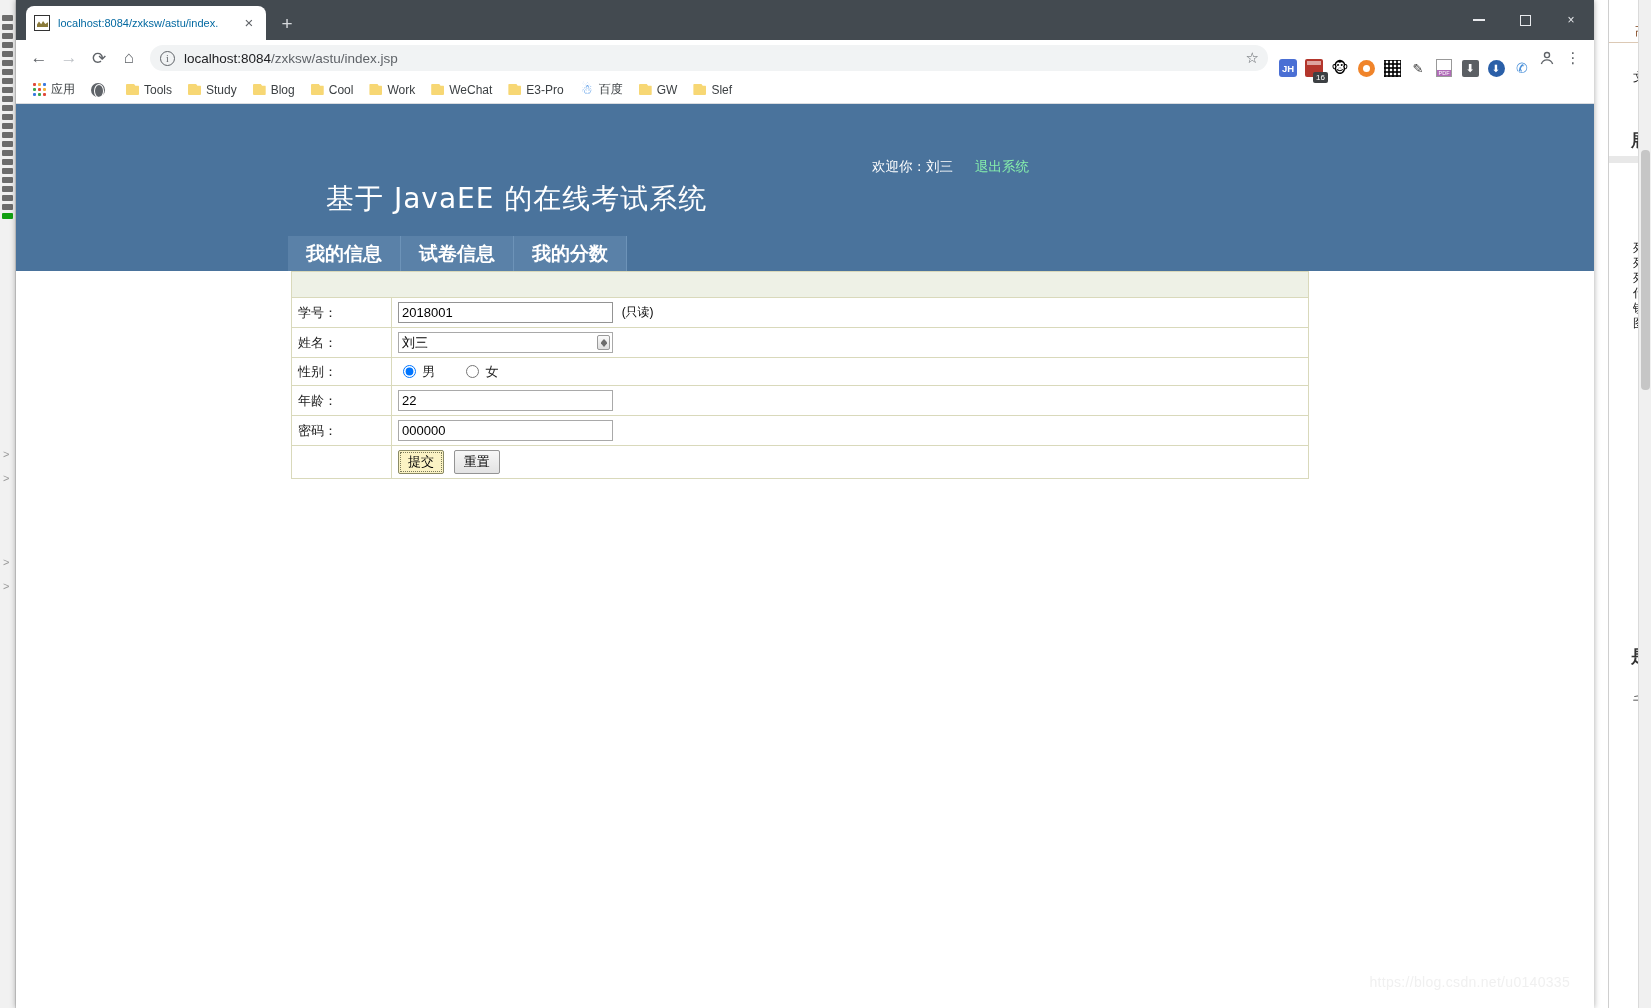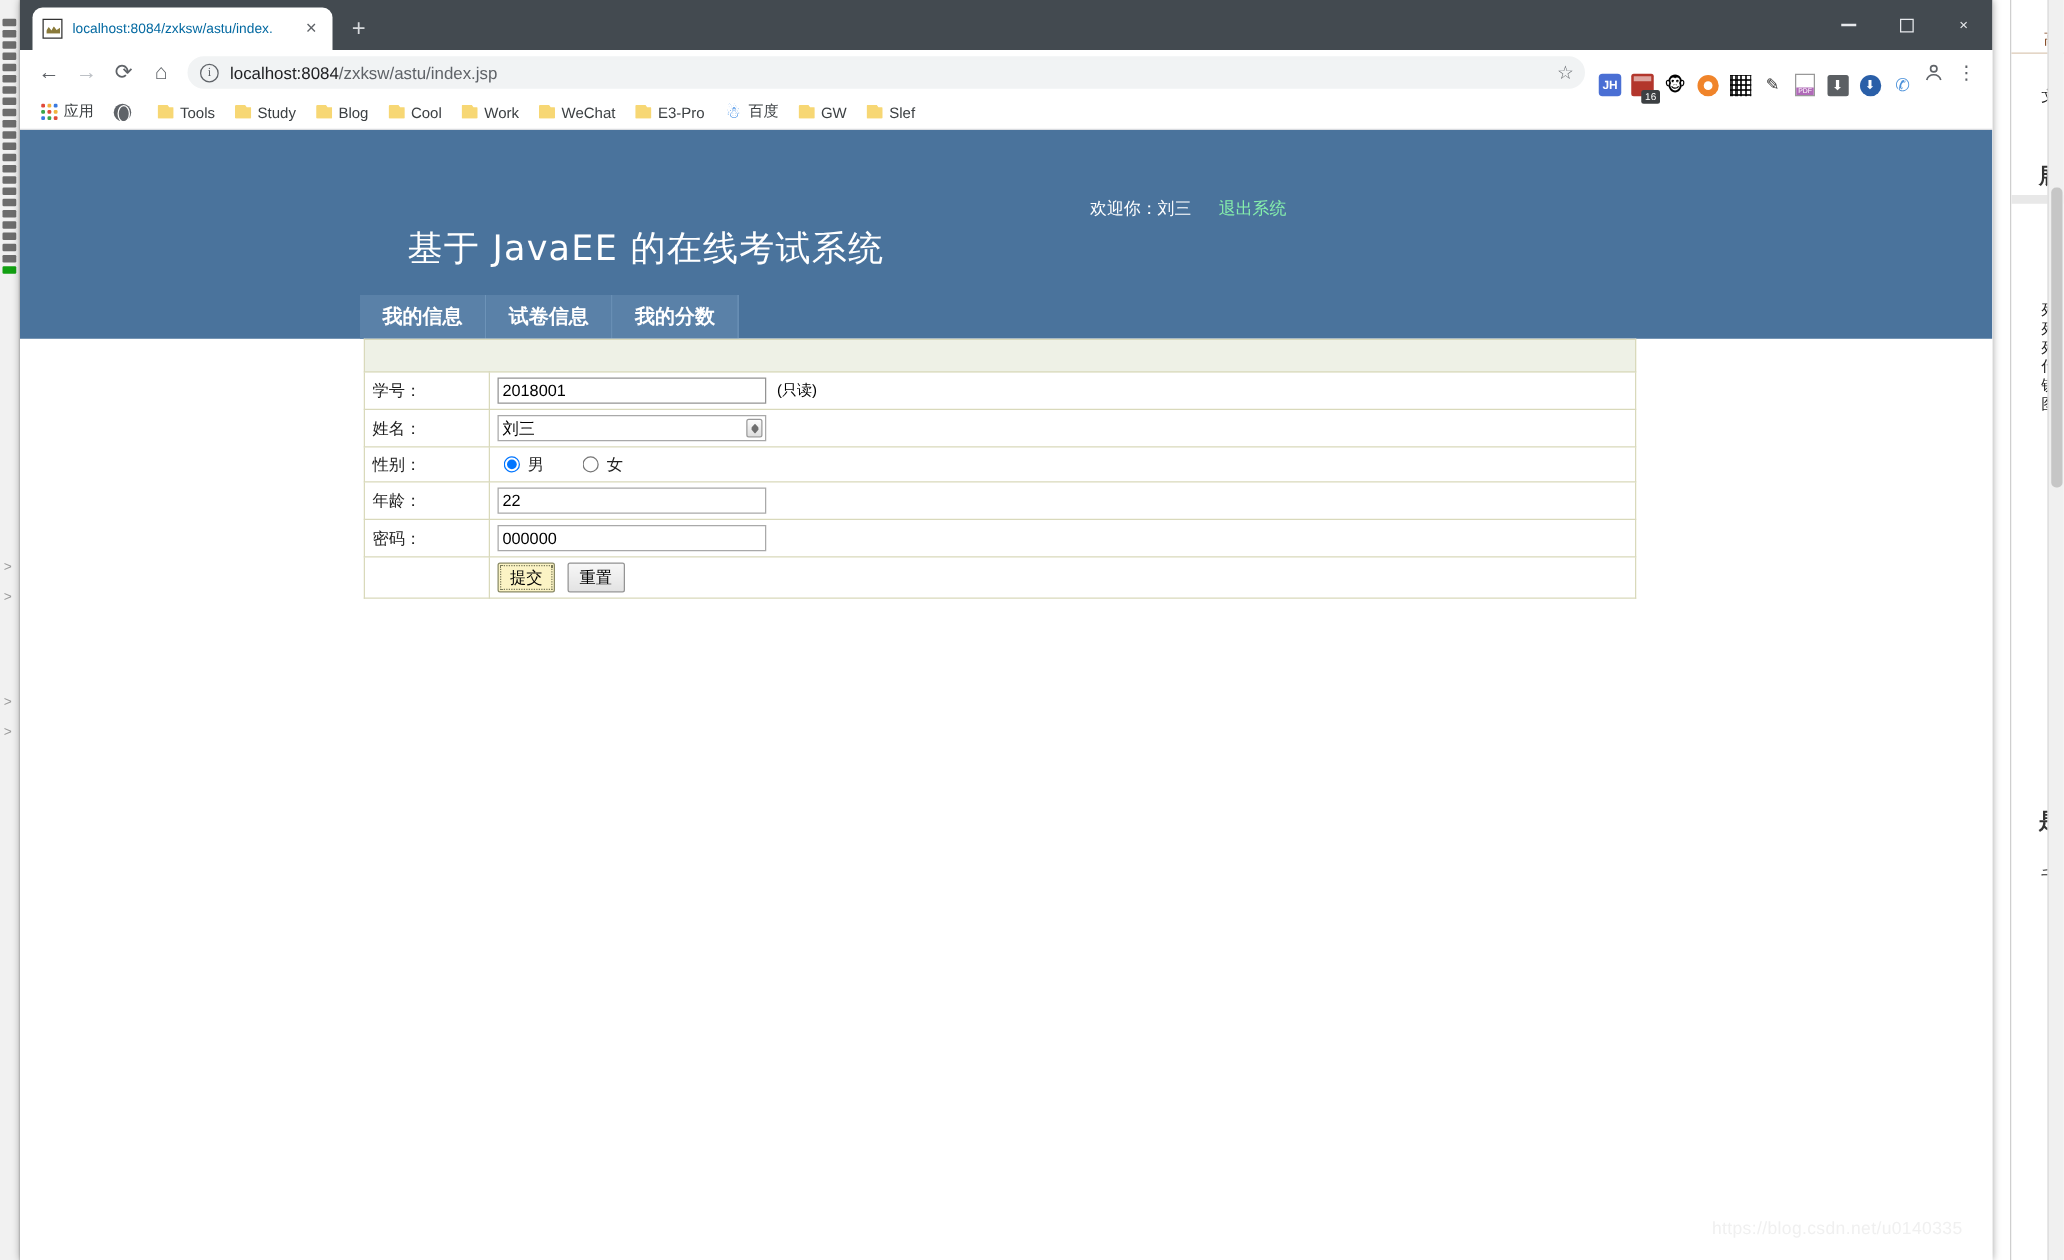--- a/index.html
+++ b/index.html
@@ -223,21 +223,21 @@
     display: flex; align-items: center; gap: 22px;
   }
   .logout-link { color: #86efac; text-decoration: none; cursor: pointer; }
 
   .navbar {
     position: absolute; left: 0; top: 132px; width: 100%; height: 35px;
     background: #4a739c;
   }
   .navtabs { display: flex; margin-left: 272px; }
   .navtab {
-    padding: 9px 18px; font-size: 16px; color: #ffffff;
+    padding: 9px 18px; font-size: 19px; color: #ffffff;
     font-weight: bold; background: #5a81a8; cursor: pointer;
     border-right: 1px solid #6d93b8; line-height: 17px;
   }
   .navtab.active { background: #5a81a8; }
 
   .content { position: absolute; left: 0; top: 167px; width: 100%; }
 
   table.form-table {
     margin-left: 275px; width: 1018px;
     border-collapse: collapse; background: #ffffff;

